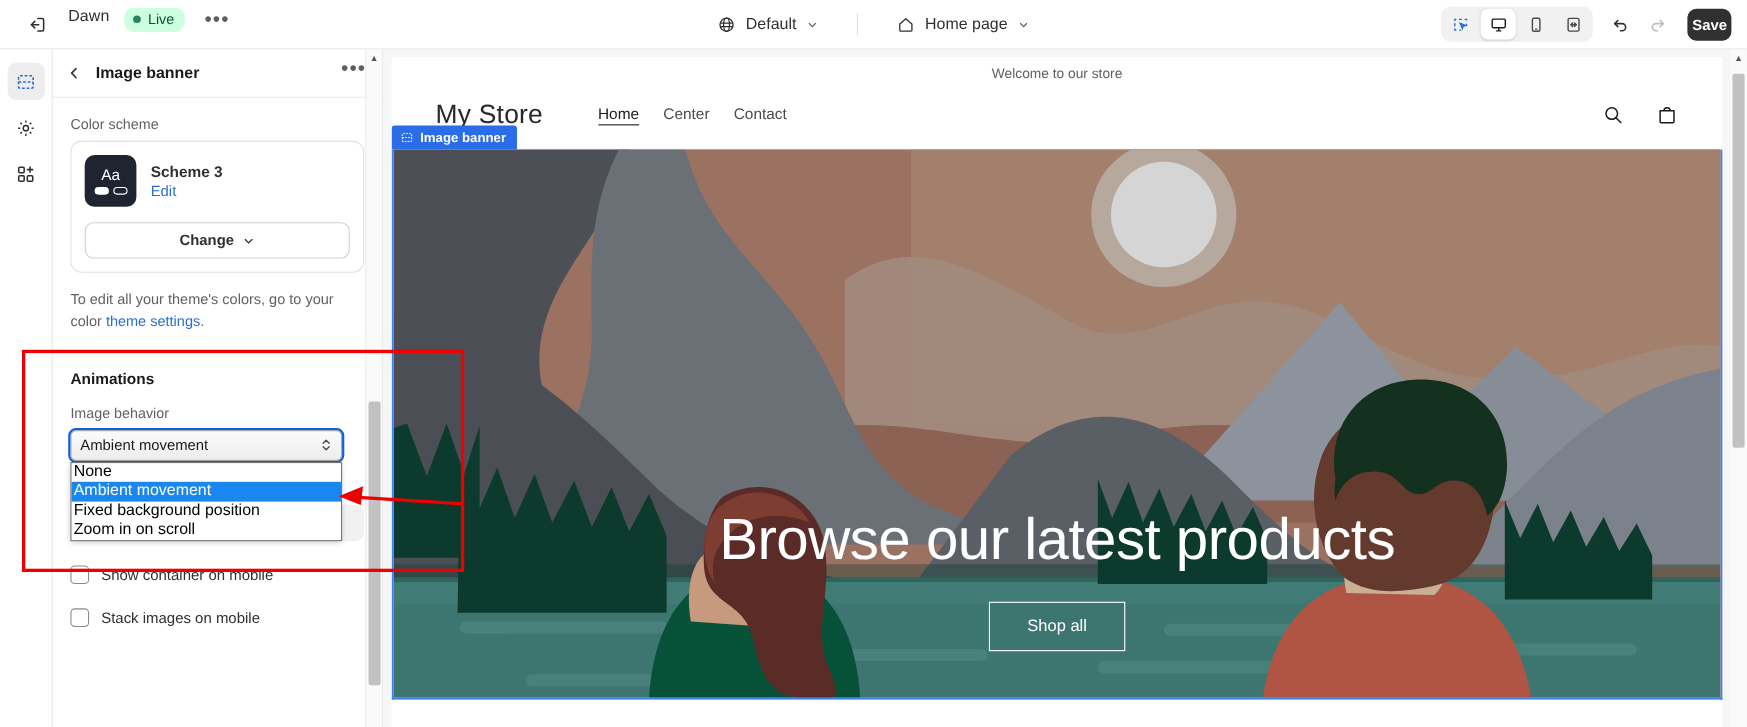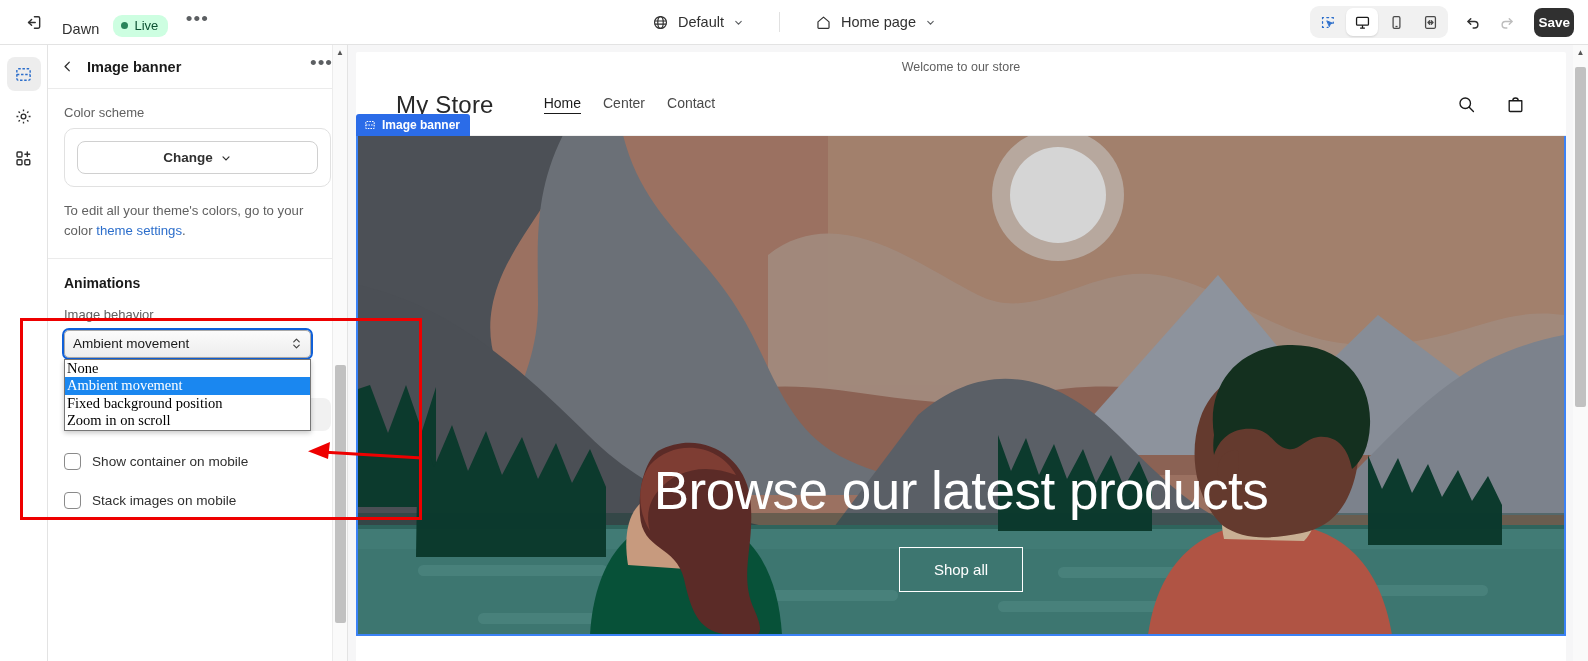--- a/index.html
+++ b/index.html
@@ -9,21 +9,21 @@
     background: #fff; overflow: hidden;
   }
   .app { position: relative; width: 1588px; height: 661px; background: #f6f6f7; }
 
   
   .topbar {
     position: absolute; top: 0; left: 0; width: 1588px; height: 45px;
     background: #fff; border-bottom: 1px solid #e3e3e3;
     display: flex; align-items: center;
   }
-  .tb-left { display: flex; align-items: flex-end; gap: 14px; padding-left: 18px; }
+  .tb-left { display: flex; align-items: flex-start; gap: 14px; padding-left: 18px; }
   .icon-btn {
     width: 30px; height: 30px; border-radius: 8px;
     display: flex; align-items: center; justify-content: center;
     color: #303030; cursor: pointer;
   }
   .theme-name { font-size: 14.5px; color: #303030; font-weight: 500; letter-spacing: .1px; }
   .live-badge {
     background: #cdfee1; color: #0c5132; font-size: 13px; font-weight: 500;
     border-radius: 9px; padding: 2px 10px 3px 8px;
     display: flex; align-items: center; gap: 6px; height: 22px;
@@ -125,21 +125,21 @@
   }
   .select-face span { flex: 1; }
   .select-list {
     position: absolute; top: 29px; left: 0; width: 247px;
     background: #fff; border: 1px solid #767676; z-index: 60;
     box-shadow: 0 2px 5px rgba(0,0,0,.22);
   }
   .opt {
     font-size: 14.5px; color: #000; padding: 0 2px 0 2px; height: 17.5px;
     line-height: 17.5px; cursor: pointer; white-space: nowrap;
-    font-family: Liberation Serif, serif;
+    font-family: Liberation Sans, sans-serif;
   }
   .opt.selected { background: #1a87f0; color: #fff; }
 
   .alignment-label { font-size: 13px; color: #616161; margin-top: 3px; }
   .segmented {
     display: flex; background: #f1f1f1; border-radius: 8px; padding: 3px; margin-top: 9px;
   }
   .seg-item {
     flex: 1; text-align: center; font-size: 13.5px; color: #303030;
     padding: 6px 0; border-radius: 6px; cursor: pointer;
@@ -347,20 +347,33 @@
           </svg>
       </span>
       <span class="panel-title">Image banner</span>
       <span class="dots">•••</span>
     </div>
 
     <div class="panel-body">
       <div class="field-label">Color scheme</div>
 
       <div class="scheme-card">
+        <div class="scheme-row">
+          <div class="scheme-swatch">
+            <span class="sw-aa">Aa</span>
+            <span class="sw-pills">
+              <span class="sw-pill solid"></span>
+              <span class="sw-pill outline"></span>
+            </span>
+          </div>
+          <div>
+            <div class="scheme-name">Scheme 3</div>
+            <div class="scheme-edit">Edit</div>
+          </div>
+        </div>
         <button class="change-btn">
           <span>Change</span>
           <svg width="12" height="12" viewBox="0 0 20 20" fill="none" stroke="#303030" stroke-width="2" stroke-linecap="round">
               <path d="M5 8l5 5 5-5"></path>
             </svg>
         </button>
       </div>
 
       <div class="helper-text">
         <span>To edit all your theme's colors, go to your color </span><span class="helper-link">theme settings</span><span>.</span>

